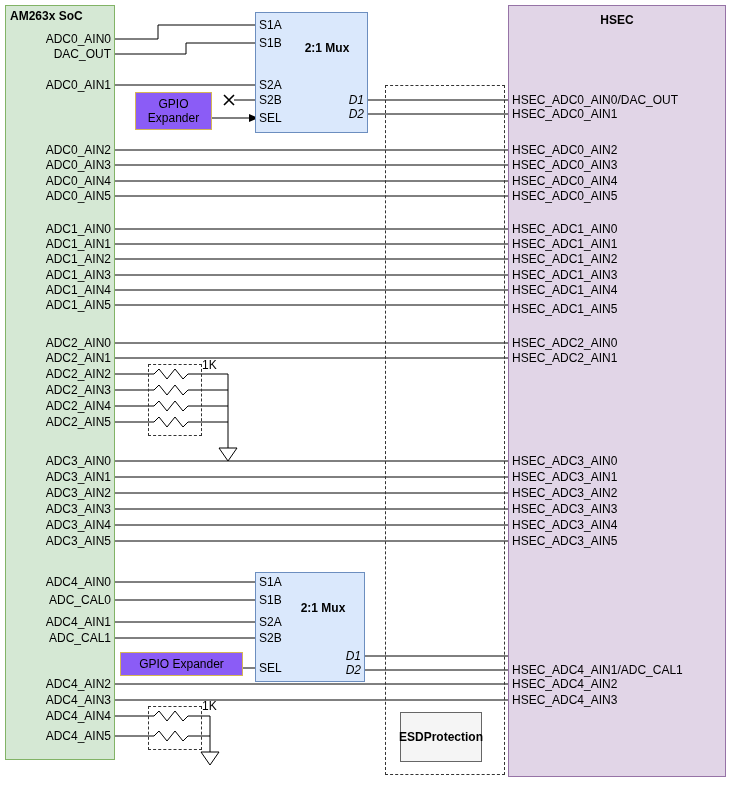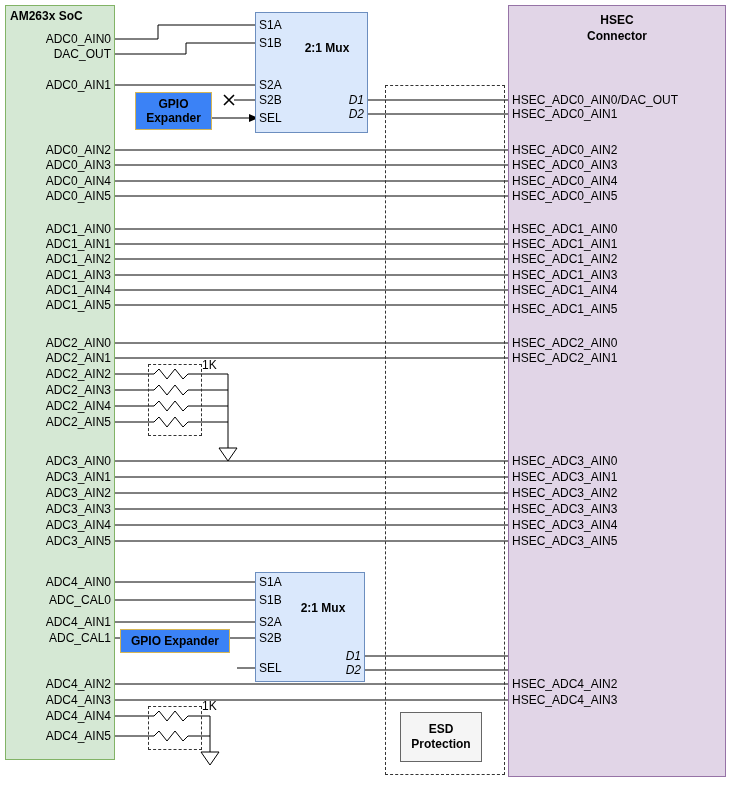--- a/index.html
+++ b/index.html
@@ -3,23 +3,23 @@
 <meta charset="utf-8">
 <style>
   html,body { margin:0; padding:0; background:#ffffff; }
   body { font-family:"Liberation Sans", sans-serif; font-size:12px; color:#000; }
   .canvas { position:relative; width:730px; height:785px; background:#fff; overflow:hidden; }
   svg.wires { position:absolute; left:0; top:0; }
   .box { position:absolute; box-sizing:border-box; border:1px solid #000; }
   .soc  { background:#d5e8d4; border-color:#82b366; }
   .hsec { background:#e1d5e7; border-color:#9673a6; }
   .mux  { background:#dae8fc; border-color:#6c8ebf; }
-  .gpio { background:#3b82f6; border-color:#d6b656; display:flex; flex-direction:column;
-          align-items:center; justify-content:center; font-weight:bold; line-height:14px;text-align:center; }
-  .esd-box { background:#f5f5f5; border-color:#666666; display:flex; flex-direction:column;
+  .gpio { background:#8b5cf6; border-color:#d6b656; display:flex; flex-direction:column;
+          align-items:center; justify-content:center; font-weight:normal; line-height:14px;text-align:center; }
+  .esd-box { background:#f5f5f5; border-color:#666666; display:flex; flex-direction:row;
           align-items:center; justify-content:center; font-weight:bold; line-height:15px; }
   .dashed { position:absolute; box-sizing:border-box; border:1px dashed #333; background:transparent; }
   .pin { position:absolute; line-height:14px; white-space:nowrap; }
   .pin-l { left:5px; width:106px; text-align:right; }
   .pin-r { left:512px; }
   .blk-title { position:absolute; font-weight:bold; line-height:14px; white-space:nowrap; }
   .hsec-title { left:508px; width:218px; text-align:center; }
   .mux-pin { position:absolute; line-height:14px; white-space:nowrap; }
   .mux-out { text-align:right;font-style:italic; }
   .mux-title { position:absolute; font-weight:bold; text-align:center; line-height:14px; }
@@ -58,21 +58,20 @@
   <div class="dashed" style="left:385px; top:85px; width:120px; height:690px"></div>
 
   <div class="dashed" style="left:148px; top:364px; width:54px; height:72px"></div>
   <div class="dashed" style="left:148px; top:706px; width:54px; height:44px"></div>
 
   <div class="box soc" style="left:5px; top:5px; width:110px; height:755px"></div>
   <div class="blk-title" style="left:10px; top:9px">AM263x SoC</div>
 
   <div class="box hsec" style="left:508px; top:5px; width:218px; height:772px"></div>
   <div class="blk-title hsec-title" style="top:13px">HSEC</div>
-  <div class="blk-title hsec-title" style="top:29px">Connector</div>
 
   <div class="pin pin-l" style="top:32px">ADC0_AIN0</div>
   <div class="pin pin-l" style="top:47px">DAC_OUT</div>
   <div class="pin pin-l" style="top:78px">ADC0_AIN1</div>
   <div class="pin pin-l" style="top:143px">ADC0_AIN2</div>
   <div class="pin pin-l" style="top:158px">ADC0_AIN3</div>
   <div class="pin pin-l" style="top:174px">ADC0_AIN4</div>
   <div class="pin pin-l" style="top:189px">ADC0_AIN5</div>
   <div class="pin pin-l" style="top:222px">ADC1_AIN0</div>
   <div class="pin pin-l" style="top:237px">ADC1_AIN1</div>
@@ -114,20 +113,21 @@
   <div class="pin pin-r" style="top:283px">HSEC_ADC1_AIN4</div>
   <div class="pin pin-r" style="top:302px">HSEC_ADC1_AIN5</div>
   <div class="pin pin-r" style="top:336px">HSEC_ADC2_AIN0</div>
   <div class="pin pin-r" style="top:351px">HSEC_ADC2_AIN1</div>
   <div class="pin pin-r" style="top:454px">HSEC_ADC3_AIN0</div>
   <div class="pin pin-r" style="top:470px">HSEC_ADC3_AIN1</div>
   <div class="pin pin-r" style="top:486px">HSEC_ADC3_AIN2</div>
   <div class="pin pin-r" style="top:502px">HSEC_ADC3_AIN3</div>
   <div class="pin pin-r" style="top:518px">HSEC_ADC3_AIN4</div>
   <div class="pin pin-r" style="top:534px">HSEC_ADC3_AIN5</div>
+  <div class="pin pin-r" style="top:663px">HSEC_ADC4_AIN1/ADC_CAL1</div>
   <div class="pin pin-r" style="top:677px">HSEC_ADC4_AIN2</div>
   <div class="pin pin-r" style="top:693px">HSEC_ADC4_AIN3</div>
 
   <div class="box mux" style="left:255px; top:12px; width:113px; height:121px"></div>
   <div class="mux-title" style="left:292px; top:41px; width:70px">2:1 Mux</div>
   <div class="mux-pin" style="left:259px; top:18px">S1A</div>
   <div class="mux-pin" style="left:259px; top:36px">S1B</div>
   <div class="mux-pin" style="left:259px; top:78px">S2A</div>
   <div class="mux-pin" style="left:259px; top:93px">S2B</div>
   <div class="mux-pin" style="left:259px; top:111px">SEL</div>
@@ -142,21 +142,21 @@
   <div class="box mux" style="left:255px; top:572px; width:110px; height:110px"></div>
   <div class="mux-title" style="left:288px; top:601px; width:70px">2:1 Mux</div>
   <div class="mux-pin" style="left:259px; top:575px">S1A</div>
   <div class="mux-pin" style="left:259px; top:593px">S1B</div>
   <div class="mux-pin" style="left:259px; top:615px">S2A</div>
   <div class="mux-pin" style="left:259px; top:631px">S2B</div>
   <div class="mux-pin" style="left:259px; top:661px">SEL</div>
   <div class="mux-pin mux-out" style="left:327px; top:649px; width:34px">D1</div>
   <div class="mux-pin mux-out" style="left:327px; top:663px; width:34px">D2</div>
 
-  <div class="box gpio" style="left:120px; top:629px; width:110px; height:24px">
+  <div class="box gpio" style="left:120px; top:652px; width:123px; height:24px">
     <div>GPIO Expander</div>
   </div>
 
   <div class="rlabel" style="left:202px; top:358px">1K</div>
   <div class="rlabel" style="left:202px; top:699px">1K</div>
 
   <div class="box esd-box" style="left:400px; top:712px; width:82px; height:50px">
     <div>ESD</div>
     <div>Protection</div>
   </div>

